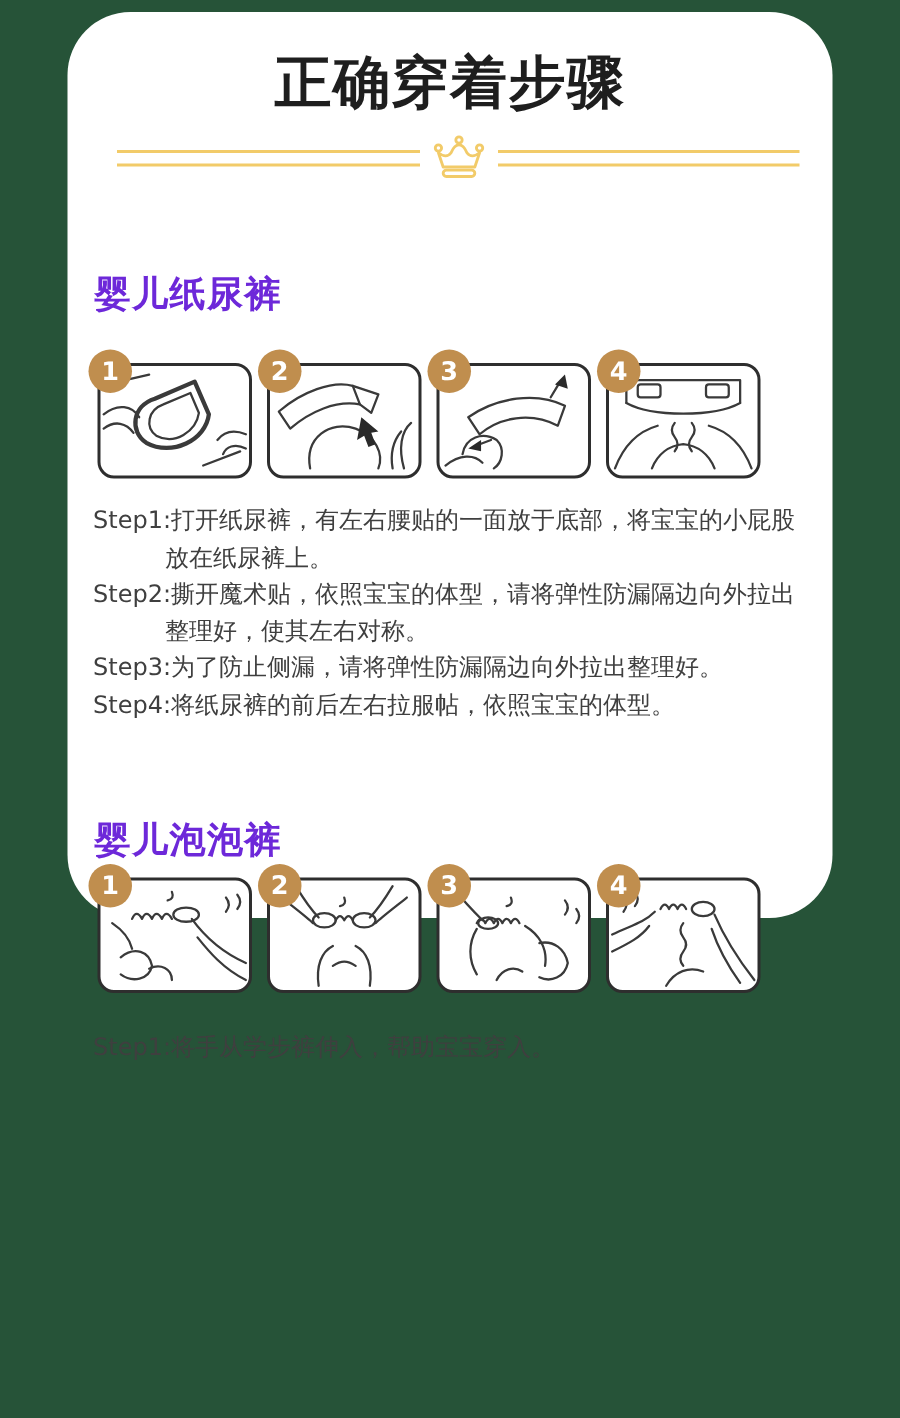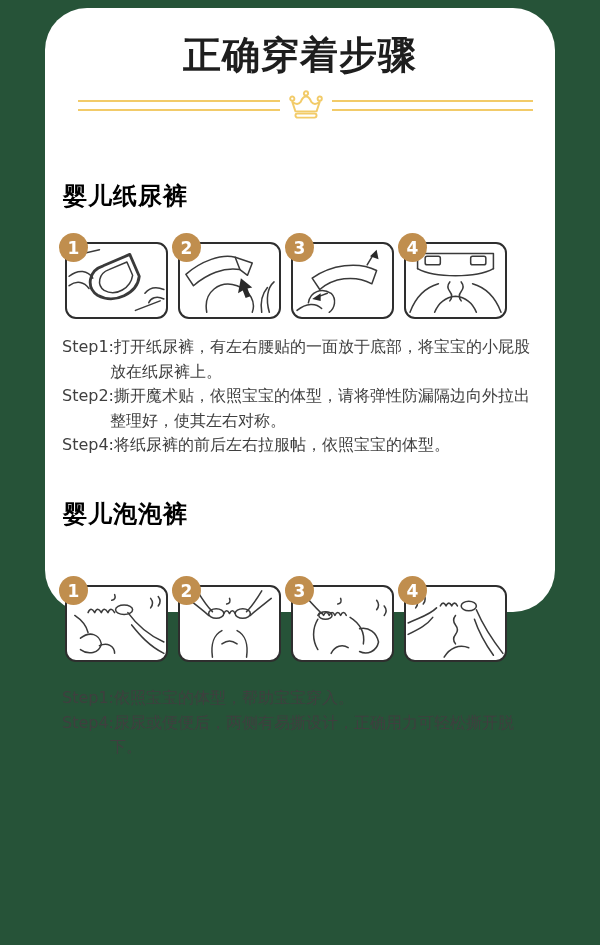--- a/index.html
+++ b/index.html
@@ -23,24 +23,24 @@
     position:absolute;top:80px;left:33px;right:22px;height:34px;
     display:flex;align-items:center;
   }
   .dline{
     flex:1;height:7px;
     border-top:2px solid #F2CB69;border-bottom:2px solid #F2CB69;
   }
   .crown{width:38px;height:32px;margin:0 7px;flex:0 0 auto;}
   .sec-heading{
     position:absolute;left:18px;margin:0;
-    font-size:24px;font-weight:bold;color:#000000;letter-spacing:1px;
+    font-size:24px;font-weight:bold;color:#6d28d9;letter-spacing:1px;
   }
   .sec1-heading{top:172px;}
-  .sec2-heading{top:490px;font-family:Liberation Mono, monospace;}
+  .sec2-heading{top:536px;font-family:Liberation Mono, monospace;}
   .frames{
     position:absolute;left:20px;
     display:flex;gap:10px;
   }
   .frames1{top:234px;}
   .frames2{top:577px;}
   .frame{
     position:relative;width:99px;height:73px;
     border:2px solid #2e2e2e;border-radius:11px;
     background:#fff;
@@ -136,20 +136,21 @@
         <path d="M46,40 q-4,5 0,10 q4,5 0,10 M58,40 q4,5 0,10 q-4,5 0,10"></path>
         <path d="M4,72 C10,56 20,46 34,42 M100,72 C94,56 84,46 70,42"></path>
         <path d="M30,72 C34,62 42,56 52,55 C62,56 70,62 74,72"></path>
       </svg>
     </div>
   </div>
 
   <div class="steps steps1">
     <p>Step1:打开纸尿裤，有左右腰贴的一面放于底部，将宝宝的小屁股放在纸尿裤上。</p>
     <p>Step2:撕开魔术贴，依照宝宝的体型，请将弹性防漏隔边向外拉出整理好，使其左右对称。</p>
+    <p>Step3:为了防止侧漏，请将弹性防漏隔边向外拉出整理好。</p>
     <p>Step4:将纸尿裤的前后左右拉服帖，依照宝宝的体型。</p>
   </div>
 
   <h2 class="sec-heading sec2-heading">婴儿泡泡裤</h2>
 
   <div class="frames frames2">
     <div class="frame">
       <span class="badge">1</span>
       <svg class="art" viewBox="0 0 104 77">
         <path d="M22,27 q3,-7 7,0 q3,-7 7,0 q3,-7 7,0 q3,-7 7,0"></path>
@@ -196,17 +197,16 @@
         <path d="M2,38 C14,32 24,30 32,22 M2,50 C14,44 22,40 28,32"></path>
         <path d="M102,70 C88,52 80,38 74,24 M92,72 C82,58 76,46 72,34"></path>
         <path d="M52,30 q-4,5 0,10 q4,5 0,10 q-4,5 0,10"></path>
         <path d="M10,12 q4,5 0,10 M18,8 q4,5 0,10"></path>
         <path d="M40,74 C46,64 56,60 66,64"></path>
       </svg>
     </div>
   </div>
 
   <div class="steps steps2">
-    <p>Step1:依照宝宝的体型，帮助宝宝穿入。</p>
-    <p>Step4:尿尿或便便后，两侧有易撕设计，正确用力可轻松撕开脱下。</p>
+    <p>Step1:将手从学步裤伸入，帮助宝宝穿入。</p>
   </div>
 
 </div>
 
 </body></html>

